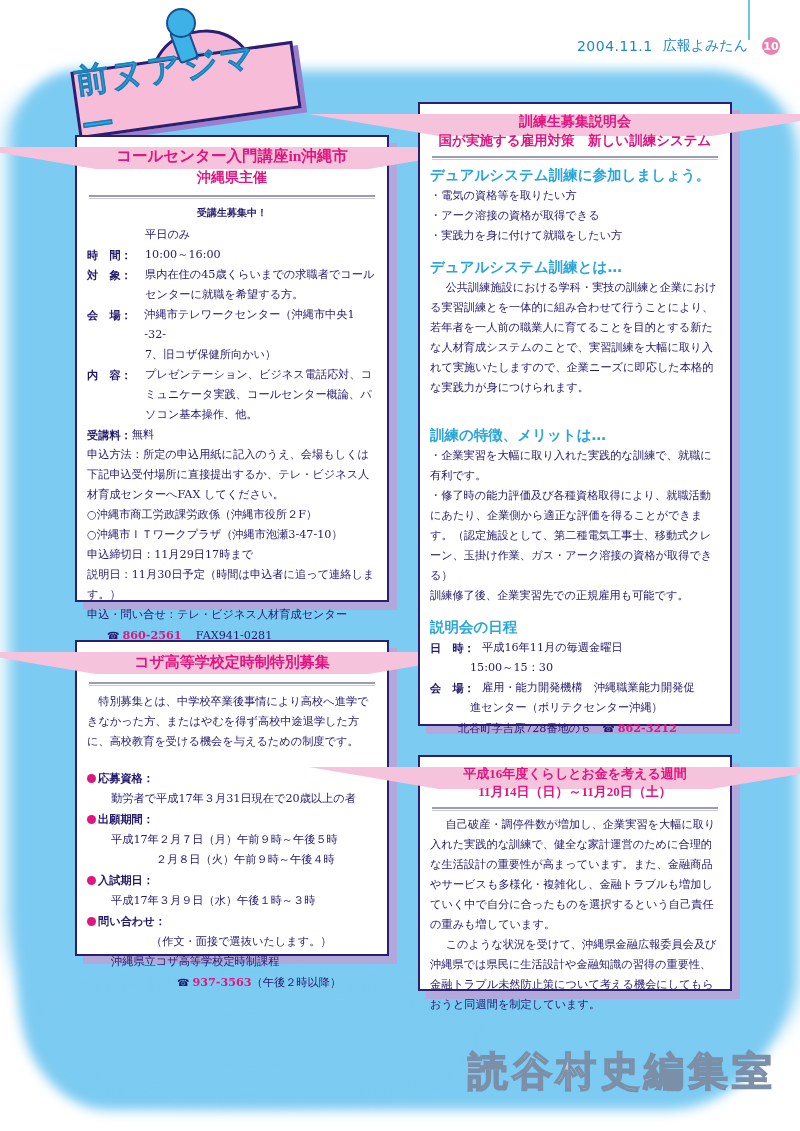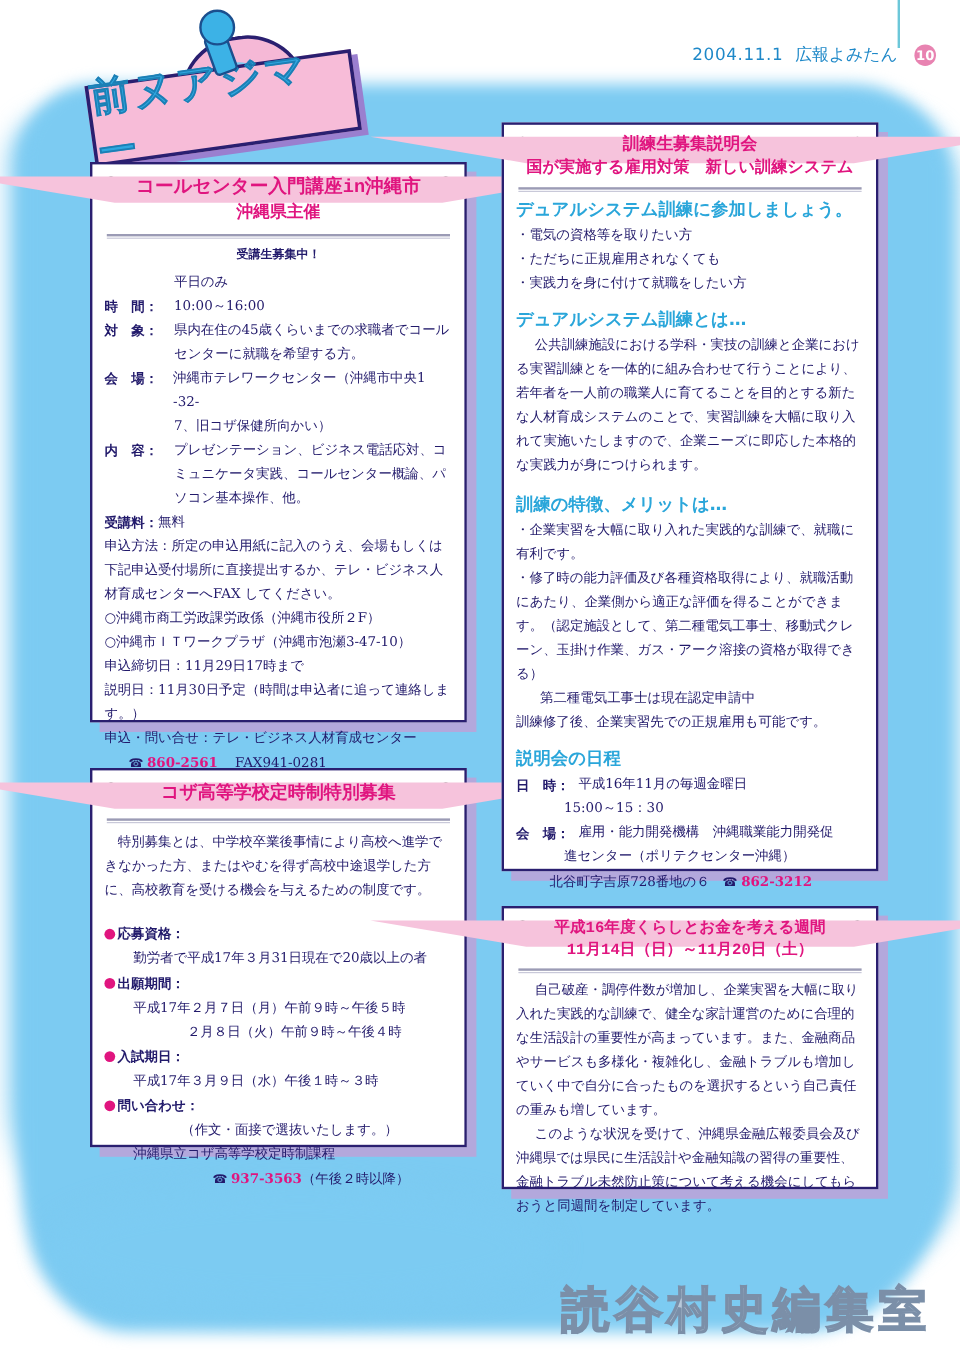--- a/index.html
+++ b/index.html
@@ -17,32 +17,32 @@
   .tag-board{position:absolute;left:6px;top:48px;width:218px;height:62px;background:#f7bcd8;border:3px solid #2a1f70;box-shadow:5px 5px 0 #9a7fcf;transform:rotate(-8deg);display:flex;align-items:center;justify-content:center;}
   .tag-title{font-family:"DejaVu Sans",sans-serif;font-size:34px;color:#2fa7e0;font-weight:bold;letter-spacing:2px;-webkit-text-stroke:0.5px #1c7fb5;}
   .pin{position:absolute;left:98px;top:0px;width:26px;height:26px;border-radius:50%;background:#3cb2e6;border:2px solid #1b4f8e;}
   .pin-body{position:absolute;left:106px;top:20px;width:16px;height:30px;background:#3cb2e6;border:2px solid #1b4f8e;border-radius:4px;transform:rotate(-20deg);}
   .box{position:absolute;background:#ffffff;border:2px solid #2a1f70;box-shadow:8px 8px 0 #b3a8dc;color:#221a6b;font-size:11.2px;line-height:20px;}
   .box .hole{position:absolute;top:10px;width:9px;height:9px;border:1px solid #555;border-radius:50%;background:#fff;}
   .box .hole.l{left:10px;}
   .box .hole.r{right:10px;}
   .box .banner{position:relative;margin:8px auto 0;text-align:center;}
   .box .banner::before{content:"";position:absolute;left:50%;top:2px;transform:translateX(-50%);width:88%;height:0;border-left:130px solid transparent;border-right:130px solid transparent;border-top:22px solid #f6c3dc;z-index:0;}
-  .box .banner span{position:relative;z-index:1;display:block;color:#e0157f;font-family:Liberation Mono, monospace;font-weight:bold;}
+  .box .banner span{position:relative;z-index:1;display:block;color:#e0157f;font-family:Liberation Serif, serif;font-weight:bold;}
   .box .divider{margin:6px 12px 4px;border-top:2px solid #9b9bb5;border-bottom:1px solid #c9c9d9;height:1px;}
   .box .body{padding:0 10px;}
   .row{display:flex;}
   .row .lbl{white-space:nowrap;font-weight:bold;}
   .pink{color:#e0157f;font-weight:bold;}
   .cyan-h{color:#2aa6da;font-family:"DejaVu Sans",sans-serif;font-weight:bold;font-size:14.5px;line-height:22px;margin-top:4px;}
   .center-h{text-align:center;font-weight:bold;font-size:10px;margin:2px 0;}
   .para{text-indent:1em;}
   .bullet-dot{display:inline-block;width:9px;height:9px;background:#e0157f;border-radius:50%;margin-right:2px;vertical-align:-1px;}
   .phone-icon{display:inline-block;font-size:10px;margin-right:3px;}
-  .watermark{position:absolute;right:24px;bottom:12px;font-family:"DejaVu Sans",sans-serif;font-size:40px;font-weight:bold;color:#b9c9da;-webkit-text-stroke:1.5px #7b8fa8;letter-spacing:4px;}
+  .watermark{position:absolute;right:24px;bottom:32px;font-family:"DejaVu Sans",sans-serif;font-size:40px;font-weight:bold;color:#b9c9da;-webkit-text-stroke:1.5px #7b8fa8;letter-spacing:4px;}
   p{margin:0;}
 </style>
 </head>
 <body>
 
 <div class="bg-blob2"></div>
 <div class="bg-blob"></div>
 <div class="bg-blob3"></div>
 
 <div class="vline"></div>
@@ -155,28 +155,27 @@
   <span class="hole l"></span>
   <span class="hole r"></span>
   <div class="banner">
     <span style="font-size:14px;line-height:19px;">訓練生募集説明会</span>
     <span style="font-size:13.5px;line-height:19px;">国が実施する雇用対策　新しい訓練システム</span>
   </div>
   <div class="divider"></div>
   <div class="body">
     <div class="cyan-h">デュアルシステム訓練に参加しましょう。</div>
     <p>・電気の資格等を取りたい方</p>
-    <p>・ただちに正規雇用されなくても</p>
+    <p>・アーク溶接の資格が取得できる</p>
     <p>・実践力を身に付けて就職をしたい方</p>
     <div class="cyan-h" style="margin-top:10px;">デュアルシステム訓練とは…</div>
     <p class="para" style="text-indent:1.4em;">公共訓練施設における学科・実技の訓練と企業における実習訓練とを一体的に組み合わせて行うことにより、若年者を一人前の職業人に育てることを目的とする新たな人材育成システムのことで、実習訓練を大幅に取り入れて実施いたしますので、企業ニーズに即応した本格的な実践力が身につけられます。</p>
-    <div class="cyan-h" style="margin-top:12px;">訓練の特徴、メリットは…</div>
+    <div class="cyan-h" style="margin-top:26px;">訓練の特徴、メリットは…</div>
     <p>・企業実習を大幅に取り入れた実践的な訓練で、就職に有利です。</p>
     <p>・修了時の能力評価及び各種資格取得により、就職活動にあたり、企業側から適正な評価を得ることができます。（認定施設として、第二種電気工事士、移動式クレーン、玉掛け作業、ガス・アーク溶接の資格が取得できる）</p>
-    <p style="padding-left:20px;">第二種電気工事士は現在認定申請中</p>
     <p>訓練修了後、企業実習先での正規雇用も可能です。</p>
     <div class="cyan-h" style="margin-top:10px;">説明会の日程</div>
     <div class="row">
         <span class="lbl" style="width:52px">日　時：</span>
         <span>平成16年11月の毎週金曜日</span>
       </div>
     <p style="padding-left:40px;">15:00～15：30</p>
     <div class="row">
         <span class="lbl" style="width:52px">会　場：</span>
         <span>雇用・能力開発機構　沖縄職業能力開発促</span>

